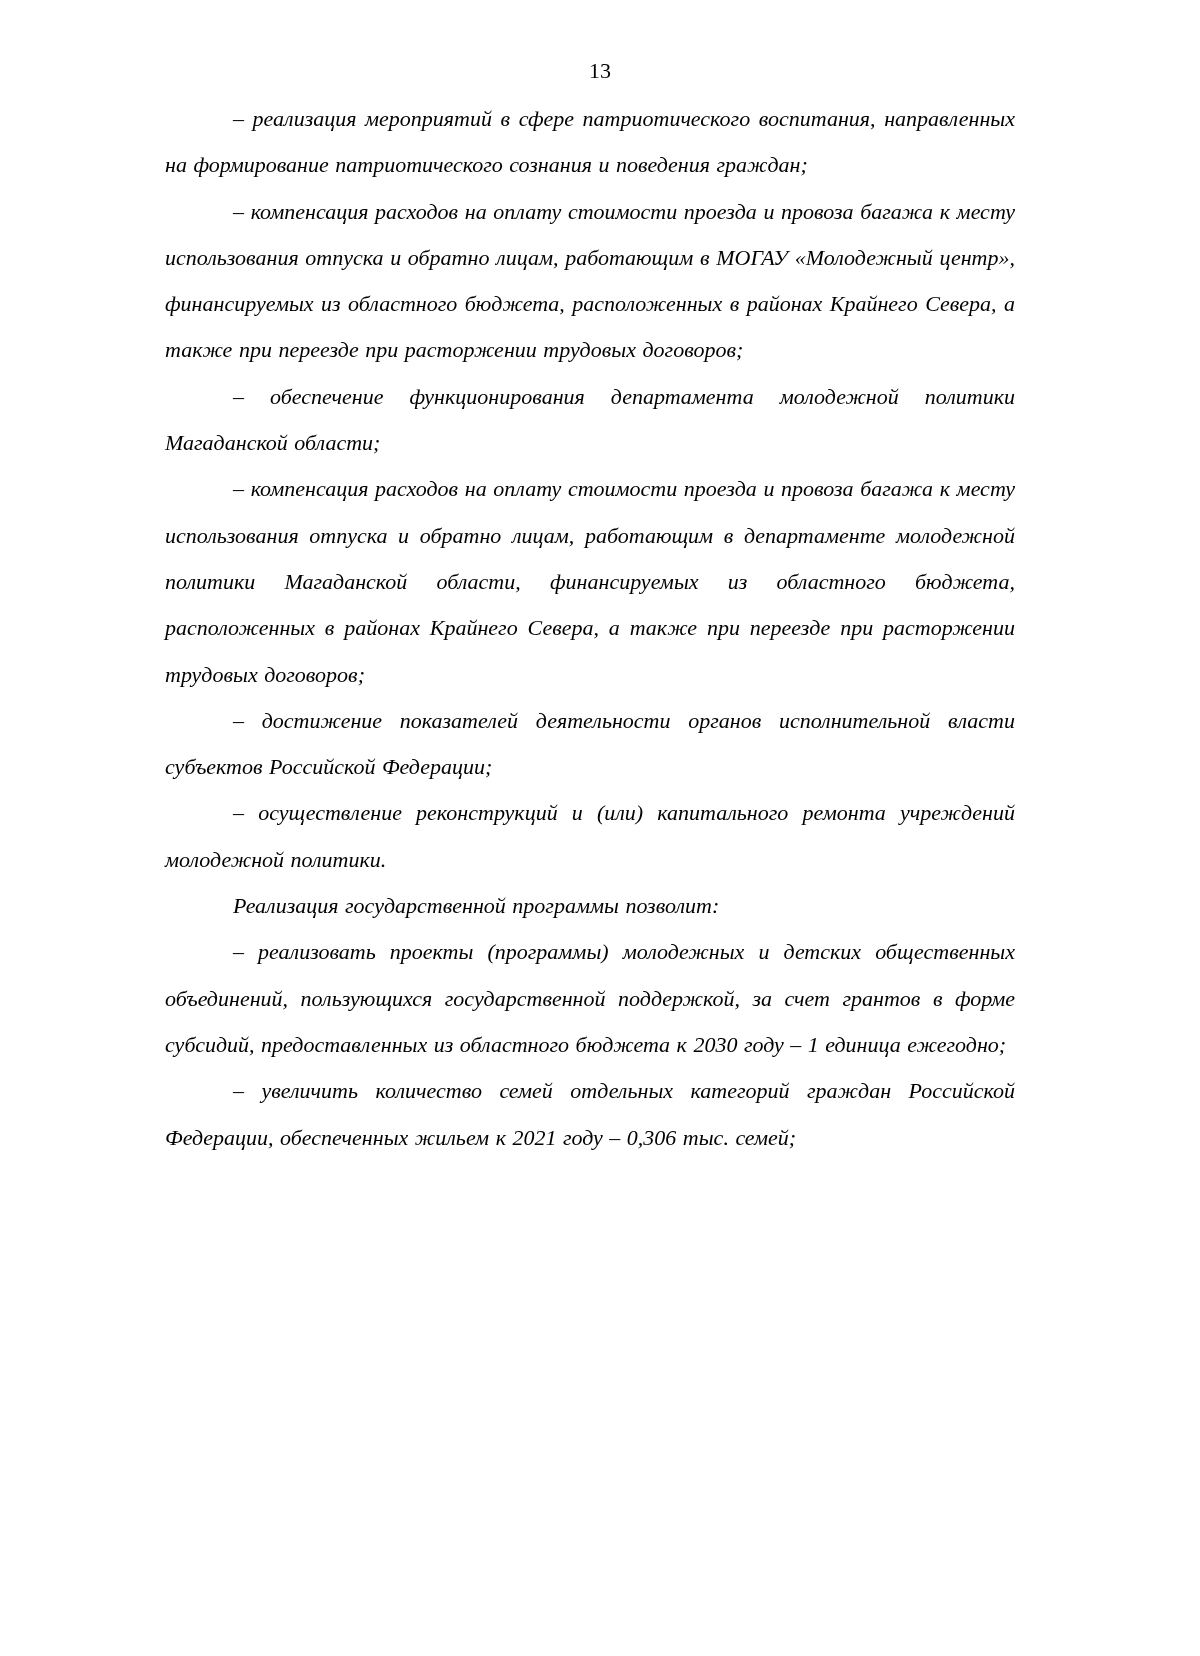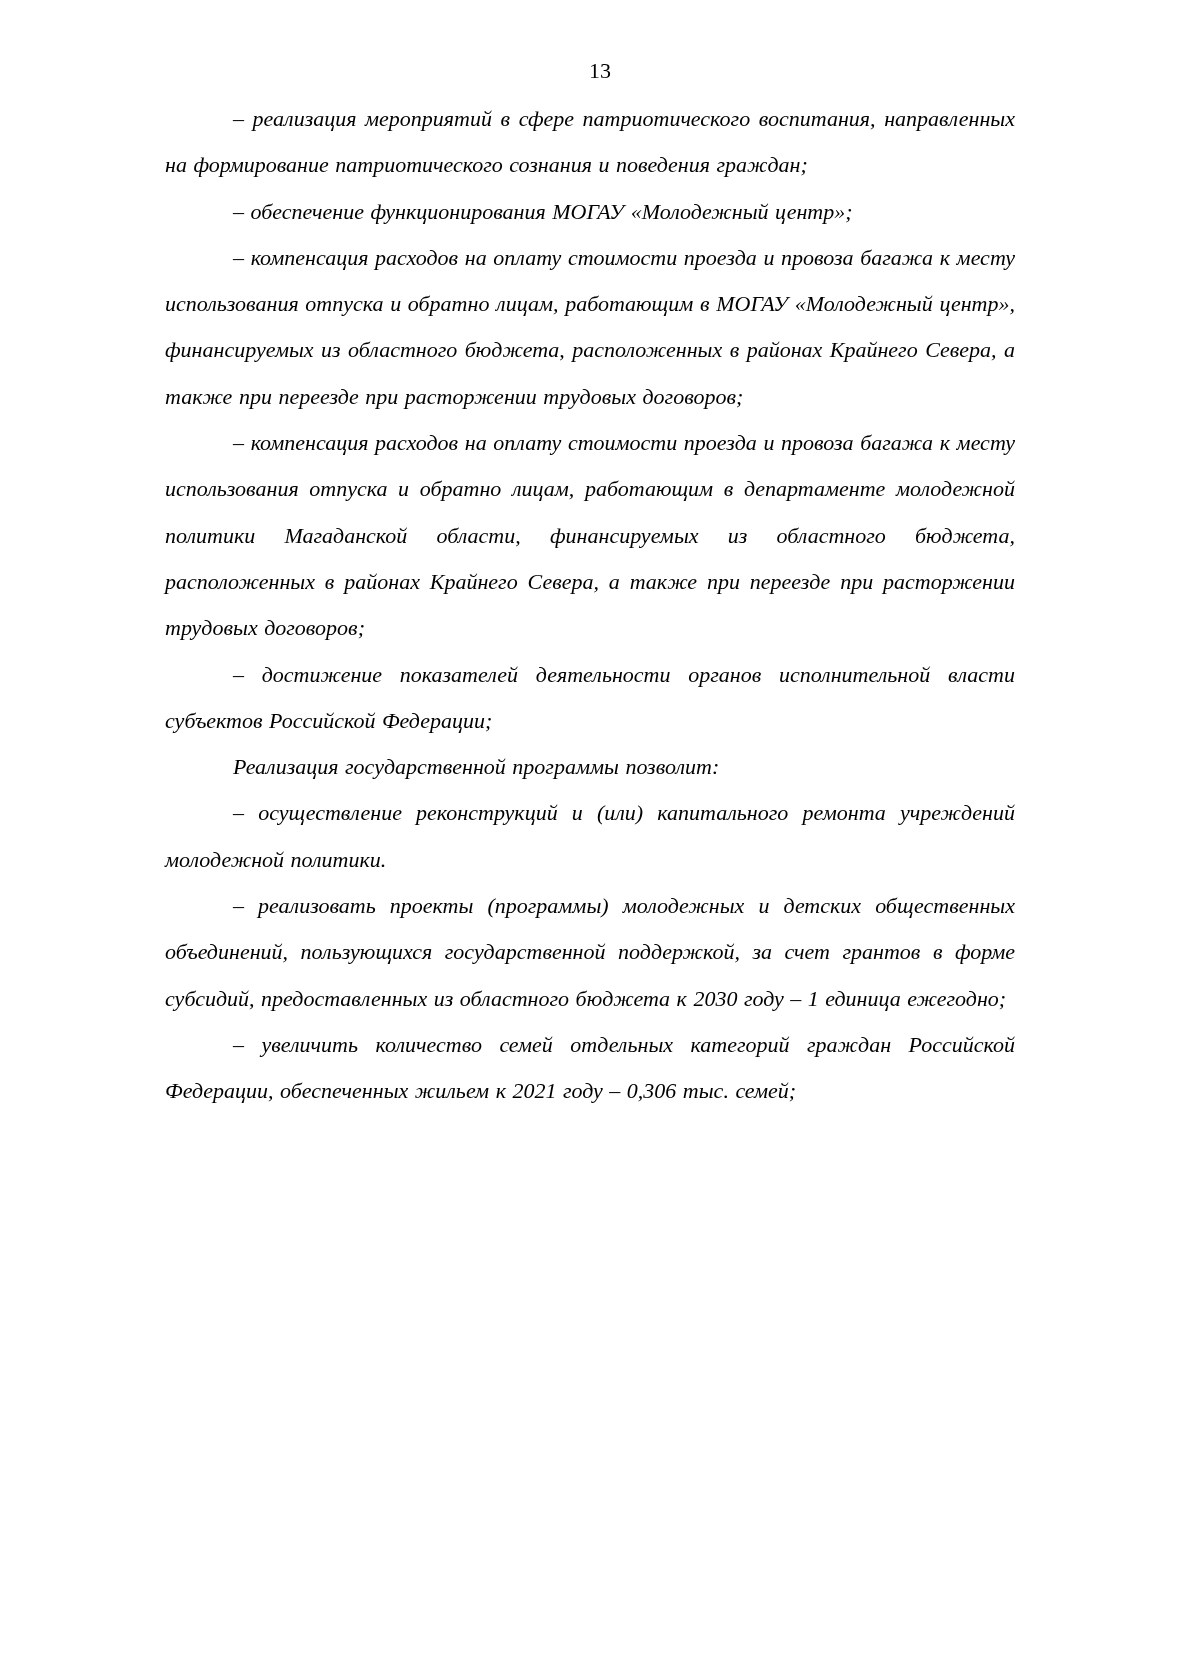--- a/index.html
+++ b/index.html
@@ -37,22 +37,22 @@
     word-spacing: 1px;
   }
 </style>
 </head>
 <body>
 
 <div class="page">
   <div class="page-number">13</div>
   <div class="content">
     <p class="para">– реализация мероприятий в сфере патриотического воспитания, направленных на формирование патриотического сознания и поведения граждан;</p>
-    <p class="para">– обеспечение функционирования МОГАУ «Молодежный центр»;</p>
     <p class="para">– компенсация расходов на оплату стоимости проезда и провоза багажа к месту использования отпуска и обратно лицам, работающим в МОГАУ «Молодежный центр», финансируемых из областного бюджета, расположенных в районах Крайнего Севера, а также при переезде при расторжении трудовых договоров;</p>
+    <p class="para">– обеспечение функционирования департамента молодежной политики Магаданской области;</p>
     <p class="para">– компенсация расходов на оплату стоимости проезда и провоза багажа к месту использования отпуска и обратно лицам, работающим в департаменте молодежной политики Магаданской области, финансируемых из областного бюджета, расположенных в районах Крайнего Севера, а также при переезде при расторжении трудовых договоров;</p>
     <p class="para">– достижение показателей деятельности органов исполнительной власти субъектов Российской Федерации;</p>
+    <p class="para">– осуществление реконструкций и (или) капитального ремонта учреждений молодежной политики.</p>
     <p class="para">Реализация государственной программы позволит:</p>
-    <p class="para">– осуществление реконструкций и (или) капитального ремонта учреждений молодежной политики.</p>
     <p class="para">– реализовать проекты (программы) молодежных и детских общественных объединений, пользующихся государственной поддержкой, за счет грантов в форме субсидий, предоставленных из областного бюджета к 2030 году – 1 единица ежегодно;</p>
     <p class="para">– увеличить количество семей отдельных категорий граждан Российской Федерации, обеспеченных жильем к 2021 году – 0,306 тыс. семей;</p>
   </div>
 </div>
 
 </body></html>

